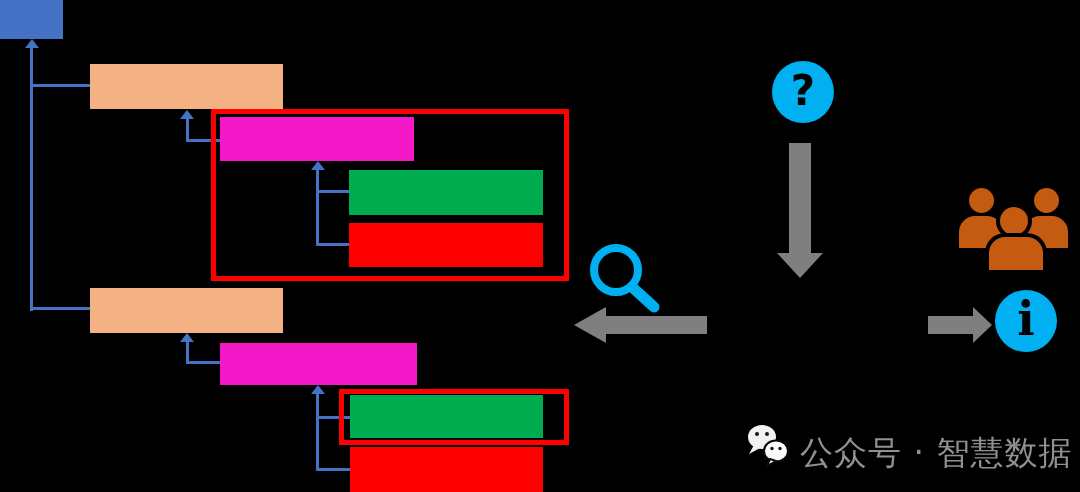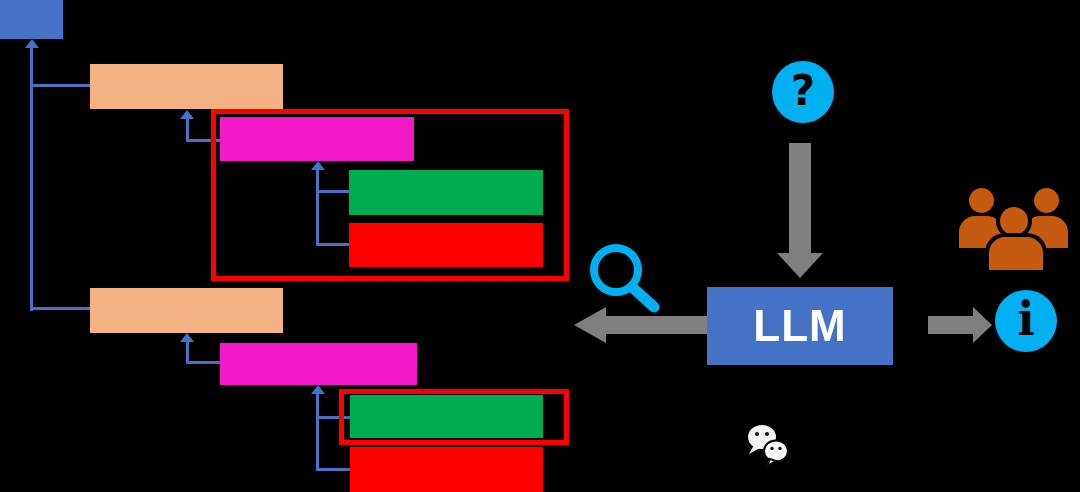--- a/index.html
+++ b/index.html
@@ -92,23 +92,20 @@
     <circle class="mag-ring" cx="30" cy="32" r="22"></circle>
     <line class="mag-handle" x1="46" y1="49" x2="68" y2="69"></line>
   </svg>
 
   <div class="circle-icon" style="left:772px;top:61px;width:62px;height:62px;">
     <span class="q-glyph">?</span>
   </div>
   <div class="gray-shaft" style="left:789px;top:143px;width:22px;height:110px;"></div>
   <div class="gray-head-down" style="left:777px;top:253px;"></div>
 
-  <div id="llm-box">
-    <span>LLM</span>
-  </div>
 
   <div class="gray-head-left" style="left:574px;top:307px;"></div>
   <div class="gray-shaft" style="left:604px;top:316px;width:103px;height:18px;"></div>
 
   <div class="gray-shaft" style="left:928px;top:316px;width:46px;height:18px;"></div>
   <div class="gray-head-right" style="left:973px;top:307px;"></div>
   <div class="circle-icon" style="left:995px;top:290px;width:62px;height:62px;">
     <span class="i-glyph">i</span>
   </div>
 
@@ -124,14 +121,15 @@
   <svg style="left:746px;top:423px;" width="46" height="46" viewBox="0 0 46 46">
     <ellipse class="bubble-big" cx="16" cy="14" rx="14" ry="12"></ellipse>
     <path class="bubble-big" d="M8,22 L3,31 L14,25 Z"></path>
     <circle class="bubble-eye" cx="11" cy="11" r="2"></circle>
     <circle class="bubble-eye" cx="21" cy="11" r="2"></circle>
     <ellipse class="bubble-small" cx="30" cy="28" rx="12" ry="10.5"></ellipse>
     <path class="bubble-small" d="M24,36 L21,43 L30,38 Z"></path>
     <circle class="bubble-eye" cx="26" cy="25.5" r="1.7"></circle>
     <circle class="bubble-eye" cx="34" cy="25.5" r="1.7"></circle>
   </svg>
+  <div id="watermark-text">公众号 · 智慧数据</div>
 
 </div>
 
 </body></html>

